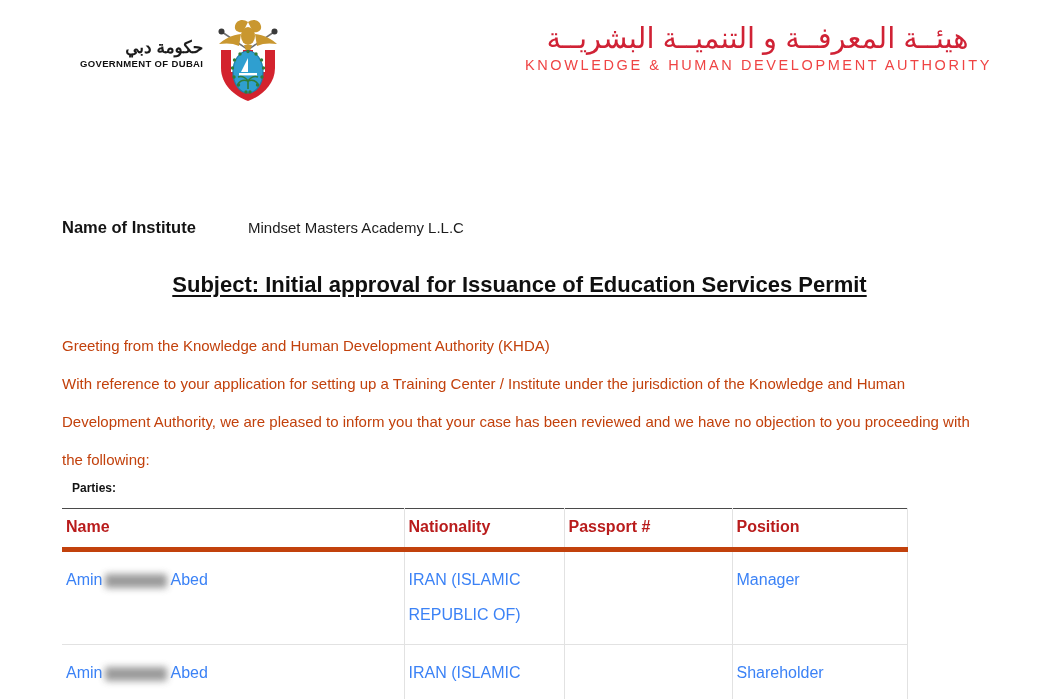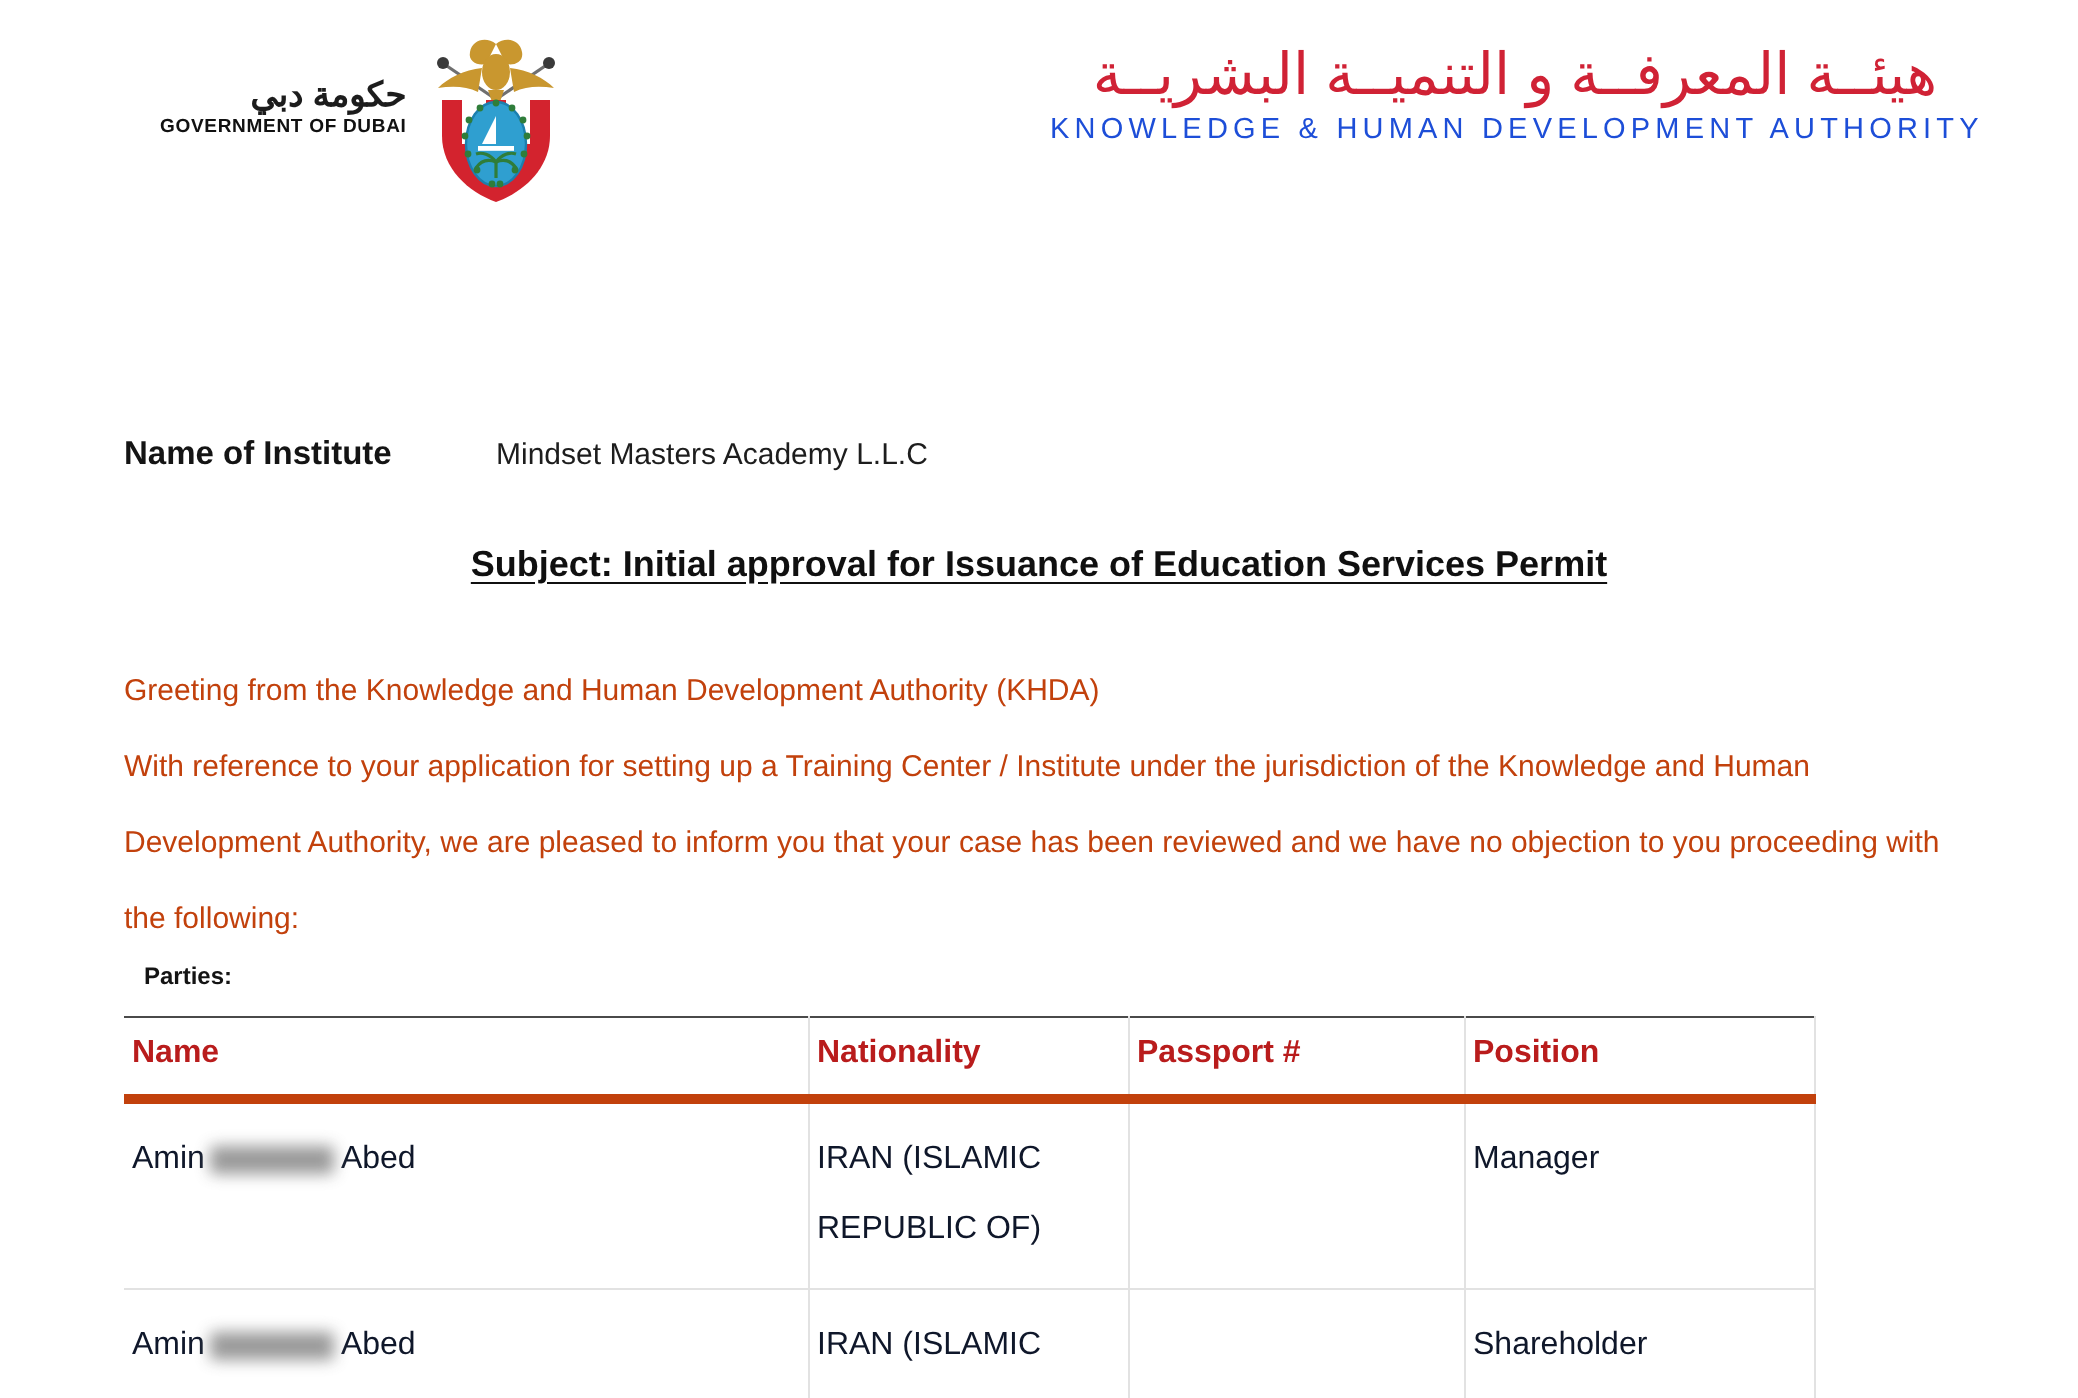--- a/index.html
+++ b/index.html
@@ -76,21 +76,21 @@
     font-size: 29px;
     color: #d02235;
     direction: rtl;
     line-height: 1.15;
     letter-spacing: 1px;
     white-space: nowrap;
     font-weight: 500;
   }
   .khda-en {
     font-size: 14.5px;
-    color: #1d4ed8;
+    color: #ef4444;
     letter-spacing: 2.6px;
     margin-top: 2px;
     white-space: nowrap;
     font-weight: 500;
   }
 
   
   .meta {
     position: absolute;
     left: 62px;
@@ -140,21 +140,21 @@
     color: #1d1d1d;
   }
 
   
   .subject {
     position: absolute;
     left: 0;
     top: 272px;
     width: 1039px;
     text-align: center;
-    font-size: 18px;
+    font-size: 22px;
     font-weight: bold;
     color: #101010;
   }
   .subject span {
     text-decoration: underline;
     text-underline-offset: 3px;
   }
 
   
   .body-text {
@@ -189,21 +189,21 @@
     width: 845px;
     border-collapse: collapse;
     table-layout: fixed;
   }
   .parties-table th,
   .parties-table td {
     text-align: left;
     vertical-align: top;
     padding: 10px 0 12px 4px;
     font-size: 16px;
-    color: #0f172a;
+    color: #3b82f6;
     border-right: 1px solid #e2e2e2;
     border-bottom: 1px solid #e2e2e2;
     line-height: 35px;
   }
   .parties-table thead th {
     font-weight: bold;
     color: #b91c1c;
     border-top: 1.6px solid #4a4a4a;
     border-bottom: 5px solid #c2410c;
     padding-top: 6px;

